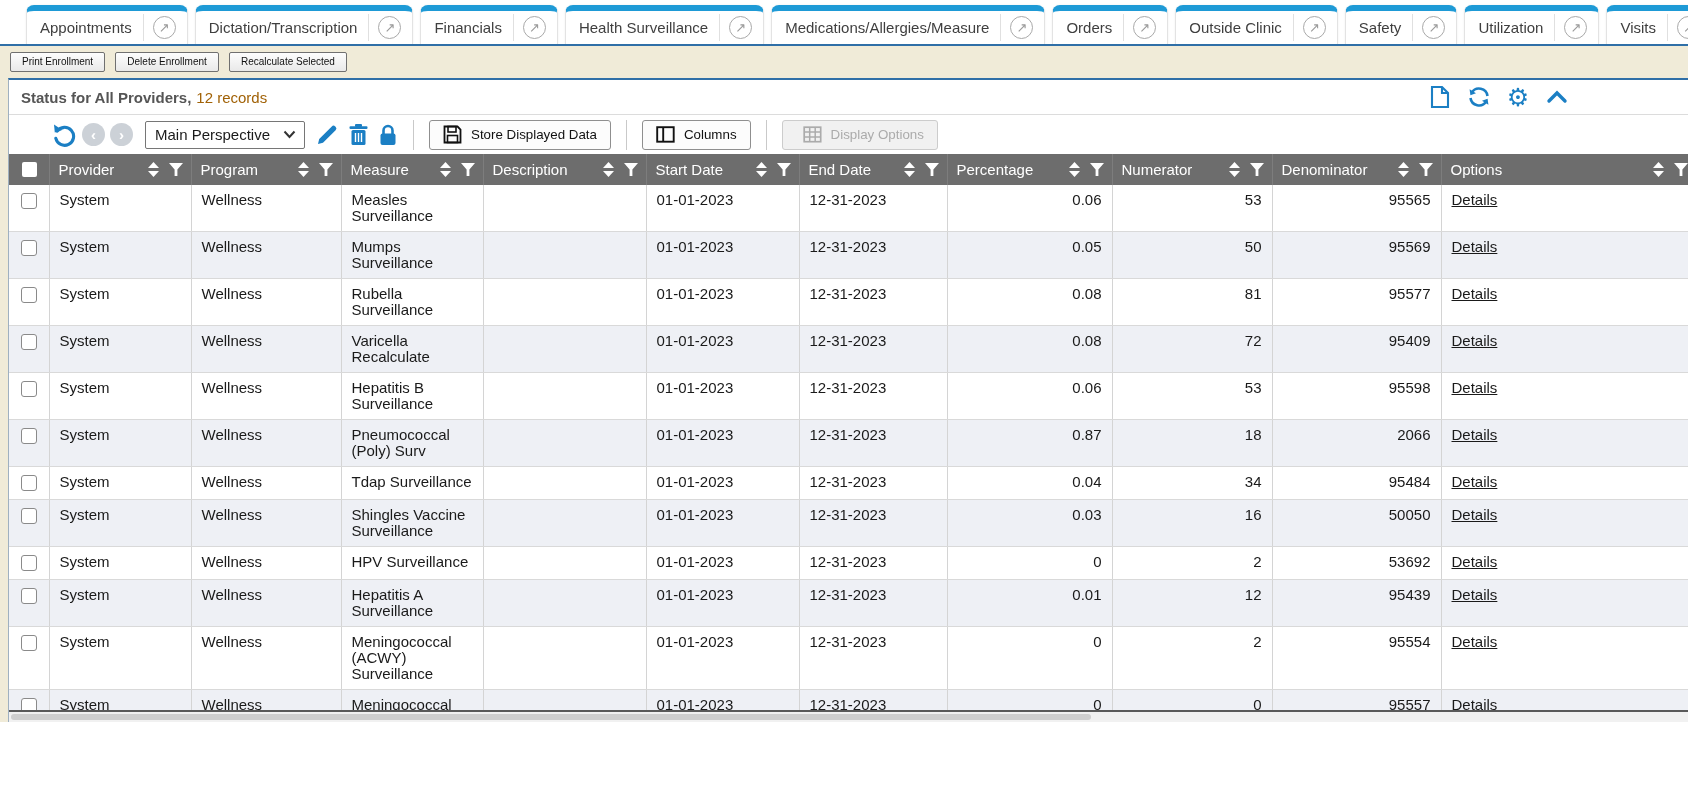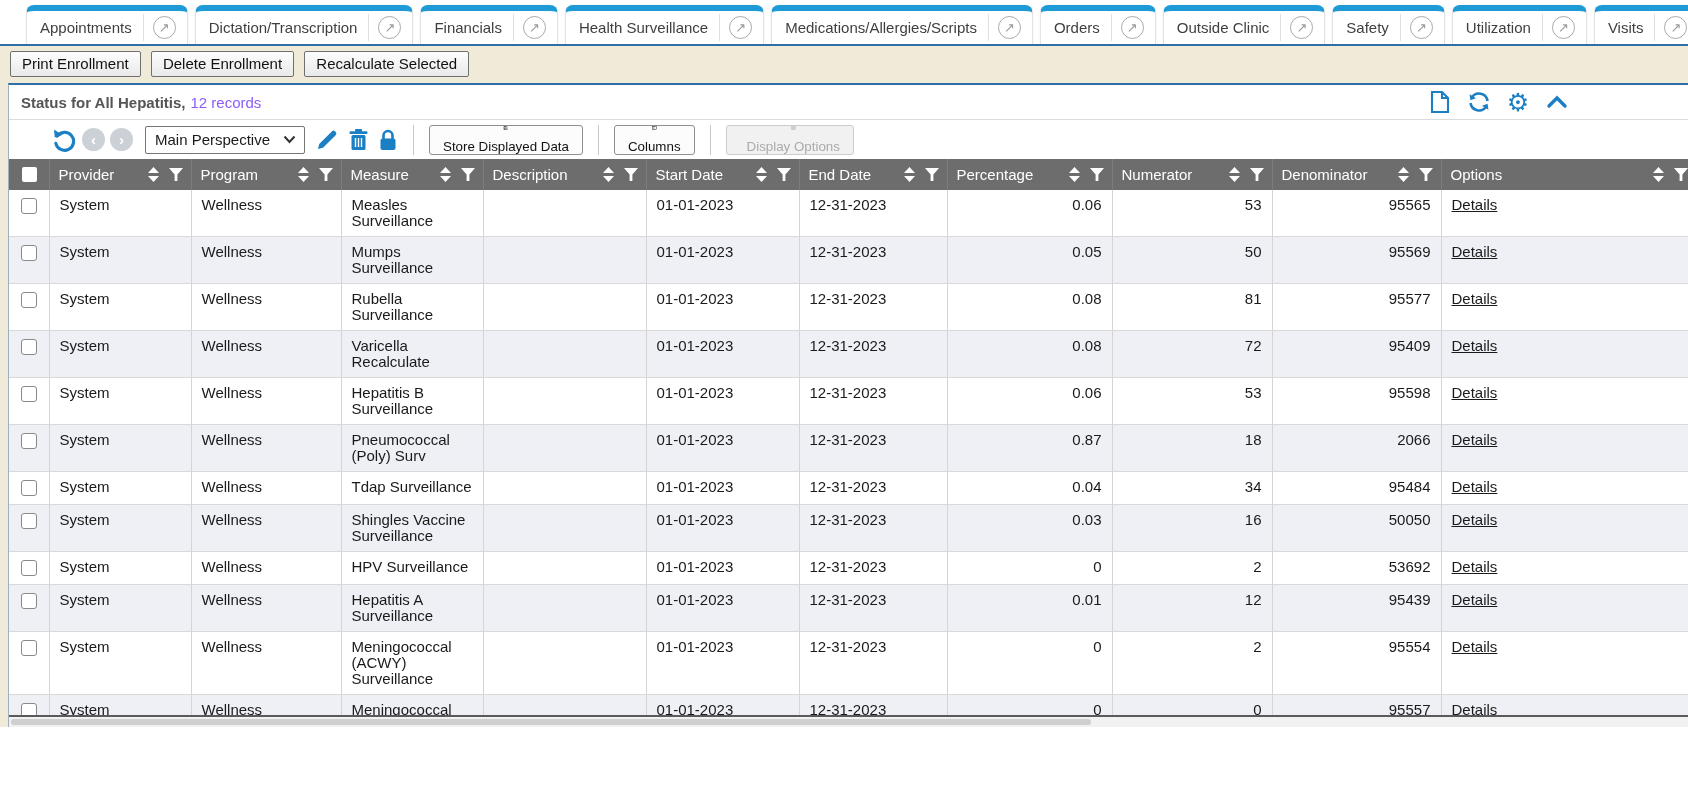--- a/index.html
+++ b/index.html
@@ -26,50 +26,50 @@
   }
 
   .blue-rule { height:2px; background:#2f6fa7; }
 
   
   .beige { background:#f0ebd8; padding-left:8px; }
   .action-row { padding:5px 0 6px 2px; }
   .action-btn {
     display:inline-block; margin-right:6px; padding:3px 11px 4px 11px;
     background:linear-gradient(#fdfdfd,#e9e9e9); border:1px solid #707070; border-radius:2px;
-    font-size:15px; color:#111; cursor:default;
+    font-size:10px; color:#111; cursor:default;
   }
 
   
   .panel { background:#ffffff; border-top:2px solid #2f6fa7; border-left:1px solid #9fb0c0; position:relative; }
 
   .status-row { position:relative; height:34px; display:flex; align-items:center; padding:0 12px; }
   .status-title { font-weight:bold; color:#555555; }
-  .status-records { color:#8b5cf6; margin-left:5px; }
+  .status-records { color:#a16207; margin-left:5px; }
   .status-icons { position:absolute; right:118px; top:4px; display:flex; align-items:center; gap:13px; }
   .blue-icon { display:flex; align-items:center; justify-content:center; width:26px; height:26px; cursor:pointer; }
 
   .grid-toolbar {
     display:flex; align-items:center; height:40px; padding-left:41px; border-top:1px solid #dcdcdc;
   }
   .tb-icon { display:flex; align-items:center; justify-content:center; cursor:pointer; }
   .nav-circle {
     width:23px; height:23px; border-radius:50%; background:#ccd1d7; color:#ffffff;
     display:flex; align-items:center; justify-content:center; font-size:15px; font-weight:bold;
     margin-left:5px; cursor:default; line-height:1; padding-bottom:1px;
   }
   .perspective {
     display:flex; align-items:center; justify-content:space-between;
     width:160px; height:28px; margin:0 10px 0 12px; padding:0 8px 0 9px;
     border:1px solid #767676; border-radius:2px; background:#ffffff; cursor:pointer;
   }
   .vsep { width:1px; background:#c9c9c9; height:30px; margin:0 15px; }
   .tb-btn {
     display:inline-flex; align-items:center; gap:9px; height:30px; padding:0 13px;
-    background:#fcfcfc; border:1px solid #8f8f8f; border-radius:3px; color:#111; cursor:pointer;flex-direction:column;
+    background:#fcfcfc; border:1px solid #8f8f8f; border-radius:3px; color:#111; cursor:pointer;
   }
   .tb-btn.disabled { background:#f1f1f1; border-color:#cccccc; color:#ababab; cursor:default;padding-left:20px; }
 
   
   .grid-clip { height:558px; overflow:hidden; border-bottom:2px solid #5a5a5a; }
   table.grid { border-collapse:collapse; table-layout:fixed; width:1688px; }
   .grid th {
     background:#6d6d6d; color:#ffffff; font-weight:normal; text-align:left;
     padding:6px 8px 6px 9px; border-right:1px solid #7d7d7d; height:31px; cursor:pointer;
   }
@@ -108,21 +108,21 @@
       <span class="tab-label">Financials</span>
       <span class="tab-iconwrap">
         <span class="tab-open-icon">↗</span>
       </span>
     </div><div class="tab">
       <span class="tab-label">Health Surveillance</span>
       <span class="tab-iconwrap">
         <span class="tab-open-icon">↗</span>
       </span>
     </div><div class="tab">
-      <span class="tab-label">Medications/Allergies/Scripts</span>
+      <span class="tab-label">Medications/Allergies/Measure</span>
       <span class="tab-iconwrap">
         <span class="tab-open-icon">↗</span>
       </span>
     </div><div class="tab">
       <span class="tab-label">Orders</span>
       <span class="tab-iconwrap">
         <span class="tab-open-icon">↗</span>
       </span>
     </div><div class="tab">
       <span class="tab-label">Outside Clinic</span>
@@ -151,21 +151,21 @@
 
   <div class="action-row">
     <button class="action-btn">Print Enrollment</button>
     <button class="action-btn">Delete Enrollment</button>
     <button class="action-btn">Recalculate Selected</button>
   </div>
 
   <div class="panel">
 
     <div class="status-row">
-      <span class="status-title">Status for All Hepatitis,</span>
+      <span class="status-title">Status for All Providers,</span>
       <span class="status-records">12 records</span>
       <div class="status-icons">
         <span class="blue-icon">
           <svg width="22" height="24" viewBox="0 0 22 24">
               <path d="M3 2 h10 l6 6 v14 H3 z" fill="none" stroke="#1b7fc4" stroke-width="2.1"></path>
               <path d="M13 2 v6 h6" fill="none" stroke="#1b7fc4" stroke-width="2.1"></path>
             </svg>
         </span>
         <span class="blue-icon">
           <svg width="24" height="24" viewBox="0 0 24 24" fill="none" stroke="#1b7fc4" stroke-width="2.6">

